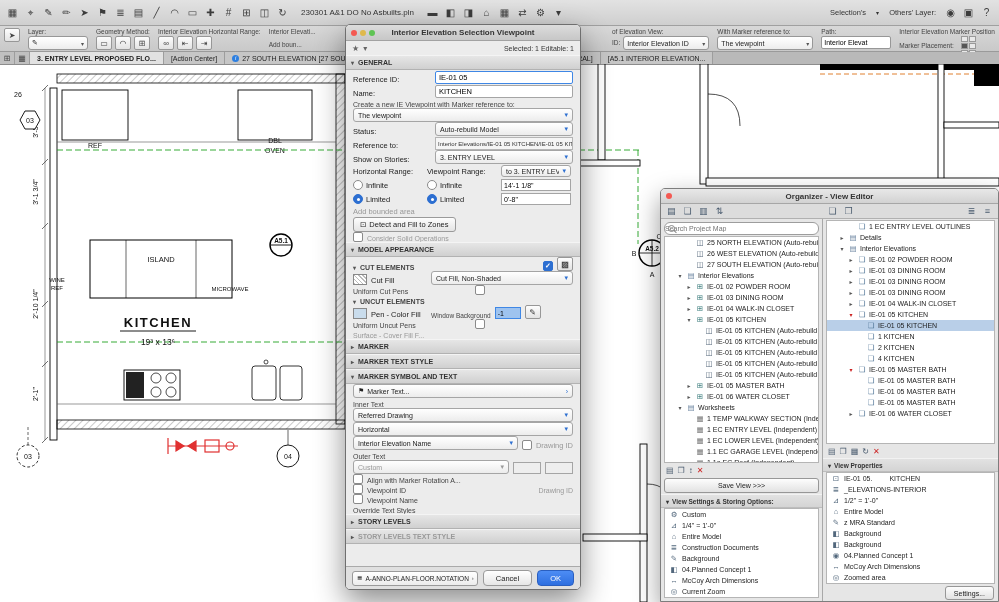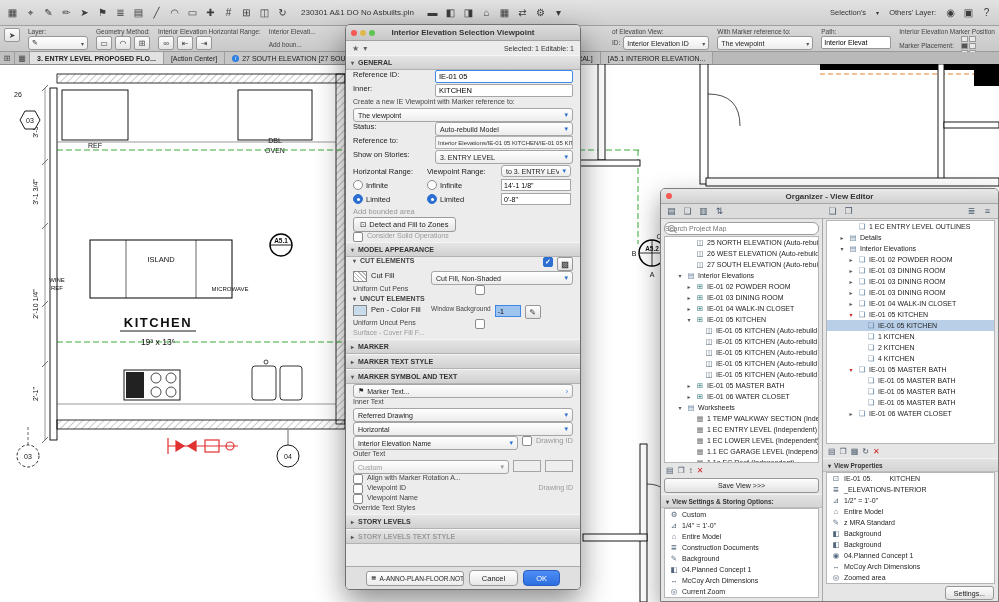--- a/index.html
+++ b/index.html
@@ -52,21 +52,21 @@
   .dot.r{background:#f45952;} .dot.y{background:#dfb94d;} .dot.g{background:#5fc454;}
   .dinfo{height:14px;display:flex;align-items:center;padding:0 6px;font-size:7px;color:#333;flex:none;gap:4px;}
   .dinfo .star{color:#666;font-size:8px;}
   .dinfo .selinfo{margin-left:auto;}
   .dbody{flex:1;overflow:hidden;display:flex;flex-direction:column;}
   .dsec{height:13px;flex:none;background:linear-gradient(#e6e6e6,#d0d0d0);border-top:1px solid #f4f4f4;
        border-bottom:1px solid #b2b2b2;display:flex;align-items:center;gap:4px;padding:0 5px;font-size:7px;
        font-weight:bold;color:#333;}
   .dsec .tri{font-size:6px;color:#555;}
   .dsec.dis{color:#999;}
-  .drow{min-height:14px;display:flex;align-items:flex-start;gap:4px;padding:0 7px;font-size:7.5px;color:#222;flex:none;}
+  .drow{min-height:14px;display:flex;align-items:flex-end;gap:4px;padding:0 7px;font-size:7.5px;color:#222;flex:none;}
   .drow.small{min-height:10px;font-size:7px;color:#444;}
   .dlab{width:78px;flex:none;white-space:nowrap;overflow:hidden;}
   .dinput{flex:1;height:11px;border:1px solid #a5a5a5;border-radius:2px;background:#fff;font-size:7.5px;padding:0 3px;
        font-family:"Liberation Sans",sans-serif;min-width:0;}
   .dinput.focus{outline:none;border:1.5px solid #3f87e5;}
   .dcombo{flex:1;height:12px;border:1px solid #a5a5a5;border-radius:3px;background:linear-gradient(#fff,#ececec);
        font-size:7px;display:flex;align-items:center;padding:0 4px;gap:3px;white-space:nowrap;overflow:hidden;}
   .dcombo .caret{margin-left:auto;color:#2d6fd1;font-size:7px;}
   .dstatic{flex:1;height:11px;border:1px solid #b5b5b5;background:#f5f5f5;font-size:6px;display:flex;align-items:center;
        padding:0 2px;white-space:nowrap;overflow:hidden;color:#333;}
@@ -82,21 +82,21 @@
   .rcell{display:flex;align-items:center;gap:3px;white-space:nowrap;overflow:hidden;}
   .gray{color:#999;}
   .chip{width:12px;height:9px;border:1px solid #888;background:repeating-linear-gradient(45deg,#bbb 0 1px,#fff 1px 3px);flex:none;}
   .chip.solid{background:#c9dcec;}
   .valfield{width:34px;height:10px;border:1px solid #a5a5a5;background:#fff;font-size:7px;padding:0 2px;
        font-family:"Liberation Sans",sans-serif;}
   .valfield.hl{background:#9ec3ef;border-color:#3f87e5;}
   .dbtn{height:13px;border:1px solid #9a9a9a;border-radius:3px;background:linear-gradient(#fdfdfd,#e4e4e4);
        display:flex;align-items:center;gap:3px;font-size:7.5px;padding:0 6px;}
   .dfoot{height:22px;flex:none;border-top:1px solid #aaa;background:#e0e0e0;display:flex;align-items:center;
-       gap:5px;padding:0 20px;}
+       gap:5px;padding:0 6px;}
   .layerchip{flex:1;height:13px;border:1px solid #9a9a9a;border-radius:3px;background:linear-gradient(#fff,#ececec);
        display:flex;align-items:center;gap:3px;font-size:6.5px;padding:0 4px;white-space:nowrap;overflow:hidden;}
   .btn{height:14px;border:1px solid #9a9a9a;border-radius:4px;background:linear-gradient(#fff,#e6e6e6);font-size:7.5px;
        padding:0 12px;display:flex;align-items:center;color:#222;}
   .btn.primary{background:linear-gradient(#4d8df5,#2e6fe0);border-color:#2a5fc0;color:#fff;}
   
   .org{position:absolute;left:660px;top:188px;width:339px;height:414px;background:#e6e6e6;border:1px solid #7d7d7d;
        border-radius:5px 5px 0 0;box-shadow:0 10px 26px rgba(0,0,0,.4);z-index:20;display:flex;flex-direction:column;
        box-sizing:border-box;overflow:hidden;}
   .otitle{height:14px;flex:none;background:linear-gradient(#e8e8e8,#d2d2d2);border-bottom:1px solid #a6a6a6;display:flex;
@@ -446,21 +446,21 @@
 
       <div class="dsec">
           <span class="tri">▾</span>
           <span>GENERAL</span>
         </div>
       <div class="drow">
         <span class="dlab">Reference ID:</span>
         <input class="dinput focus" value="IE-01 05" style="">
       </div>
       <div class="drow">
-        <span class="dlab">Inner:</span>
+        <span class="dlab">Name:</span>
         <input class="dinput" value="KITCHEN" style="">
       </div>
       <div class="drow small">
           <span>Create a new IE Viewpoint with Marker reference to:</span>
         </div>
       <div class="drow">
         <div class="dcombo">
             <span>The viewpoint</span>
             <span class="caret">▾</span>
           </div>

